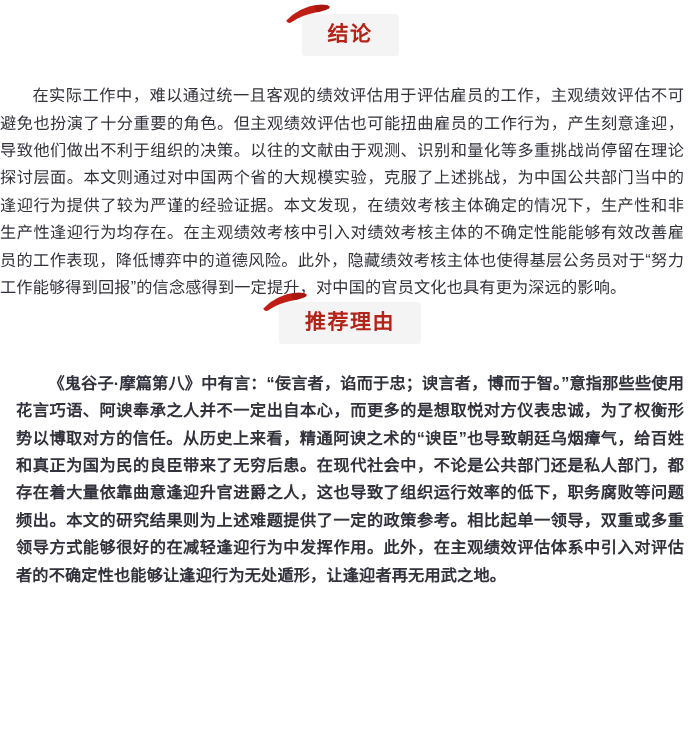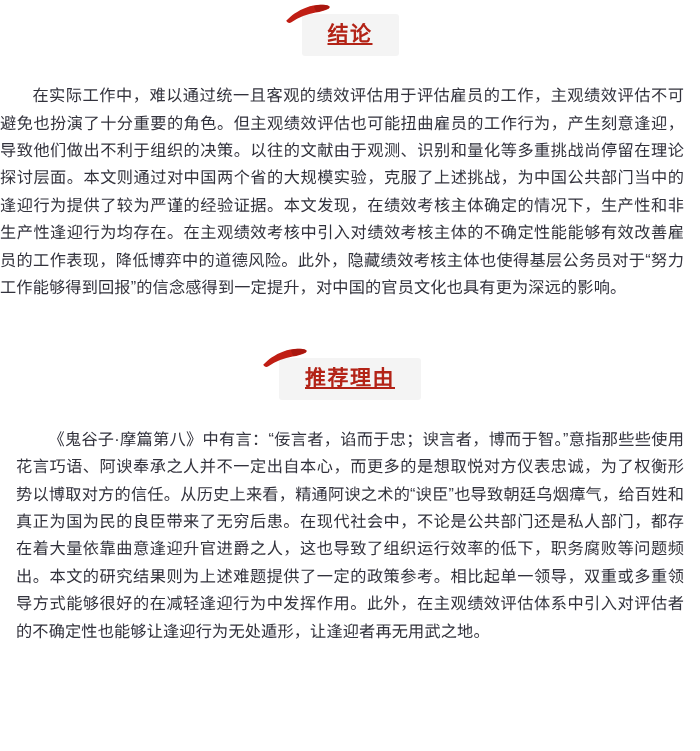--- a/index.html
+++ b/index.html
@@ -42,21 +42,20 @@
   }
   .head-title {
     font-family: "Liberation Sans", "DejaVu Sans", sans-serif;
     font-size: 21px;
     font-weight: bold;
     color: #b32317;
     letter-spacing: 1.5px;
     white-space: nowrap;
     display: inline-block;
     line-height: 1.25;
-    text-decoration: underline;
   }
   
   .brush {
     position: absolute;
     left: -18px;
     top: -11px;
     width: 52px;
     height: 22px;
     pointer-events: none;
   }
@@ -71,23 +70,24 @@
     text-justify: inter-ideograph;
     text-indent: 2em;
     margin: 0;
     letter-spacing: 0.15px;
   }
 
   .sect-1-head { margin-top: 14px; }
   .sect-1-body {
     margin: 26px 16px 0 0;
   }
-  .sect-2-head { margin-top: 56px; }
+  .sect-2-head { }
   .sect-2-body {
     margin: 26px 16px 0 16px;
+    font-weight: bold;
   }
 </style>
 </head>
 <body>
 
 <div class="page">
 
   <div class="section-head sect-1-head">
     <div class="head-wrap">
       <span class="brush">

